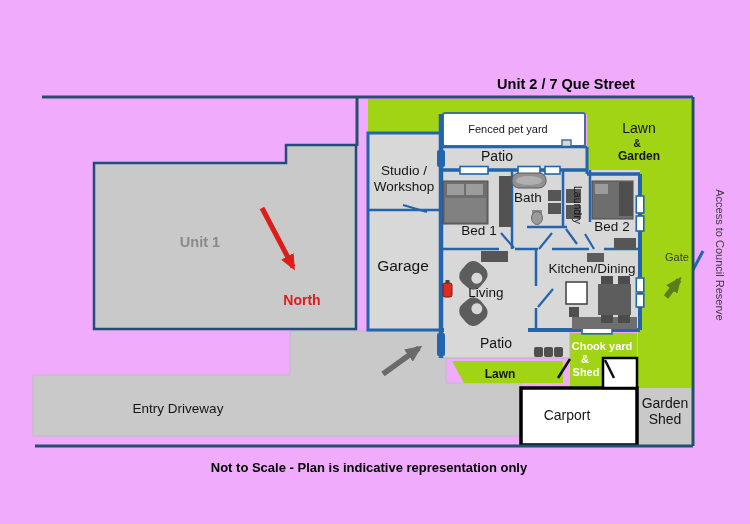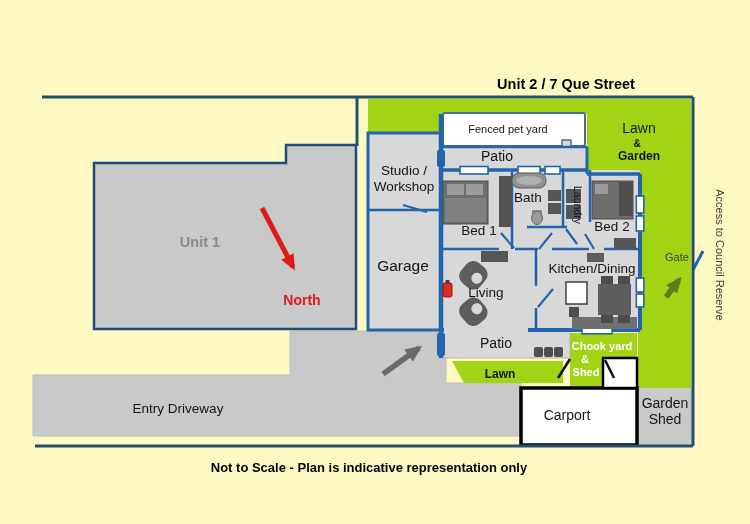--- a/index.html
+++ b/index.html
@@ -1,16 +1,16 @@
 <!DOCTYPE html>
 <html><head>
 <meta charset="utf-8">
 <style>
   html,body{margin:0;padding:0;background:#ffffff;}
-  .plan{position:relative;width:750px;height:524px;background:#fef9c3;
+  .plan{position:relative;width:750px;height:524px;background:#f0abfc;
         font-family:"Liberation Sans",sans-serif;overflow:hidden;}
   svg{display:block}
   text{font-family:"Liberation Sans","DejaVu Sans",sans-serif;text-anchor:middle;fill:#151515;}
   .t-title{font-size:14.5px;font-weight:bold;fill:#000;}
   .t-footer{font-size:13px;font-weight:bold;fill:#000;}
   .t-room{font-size:13.5px;}
   .t-room-md{font-size:14px;}
   .t-room-lg{font-size:15.5px;}
   .t-small{font-size:11px;}
   .t-tiny{font-size:10.5px;}

